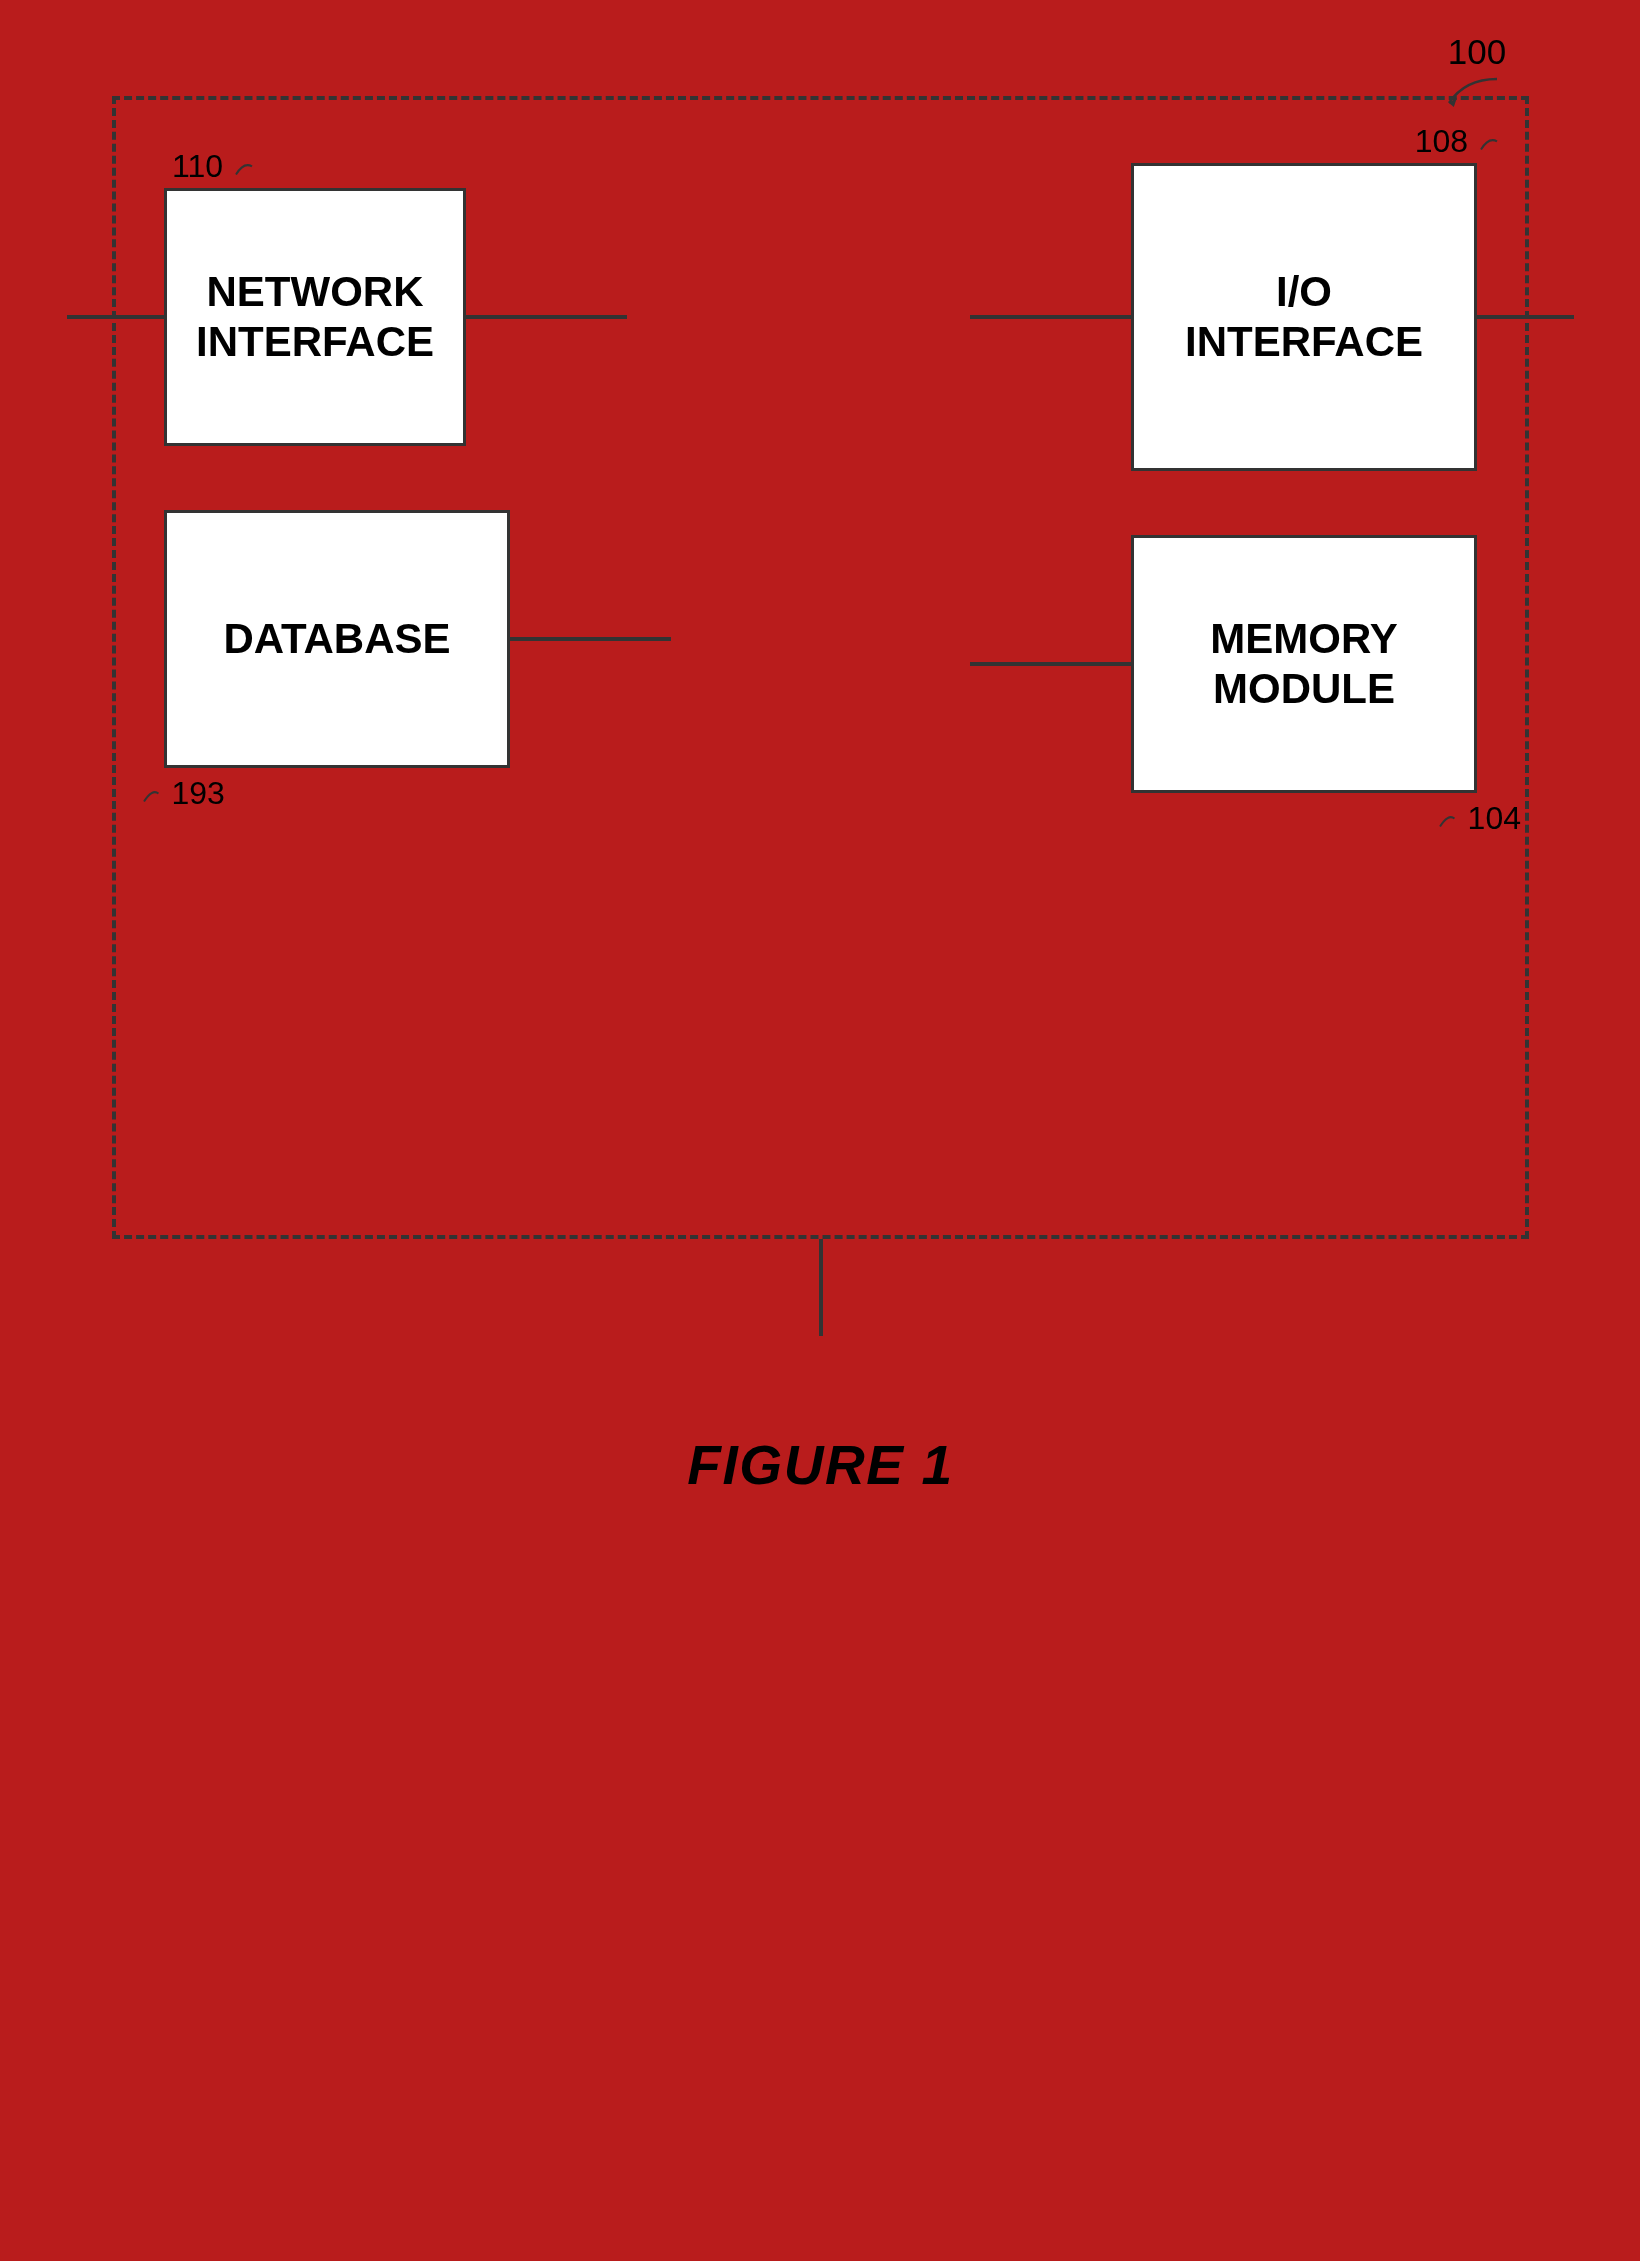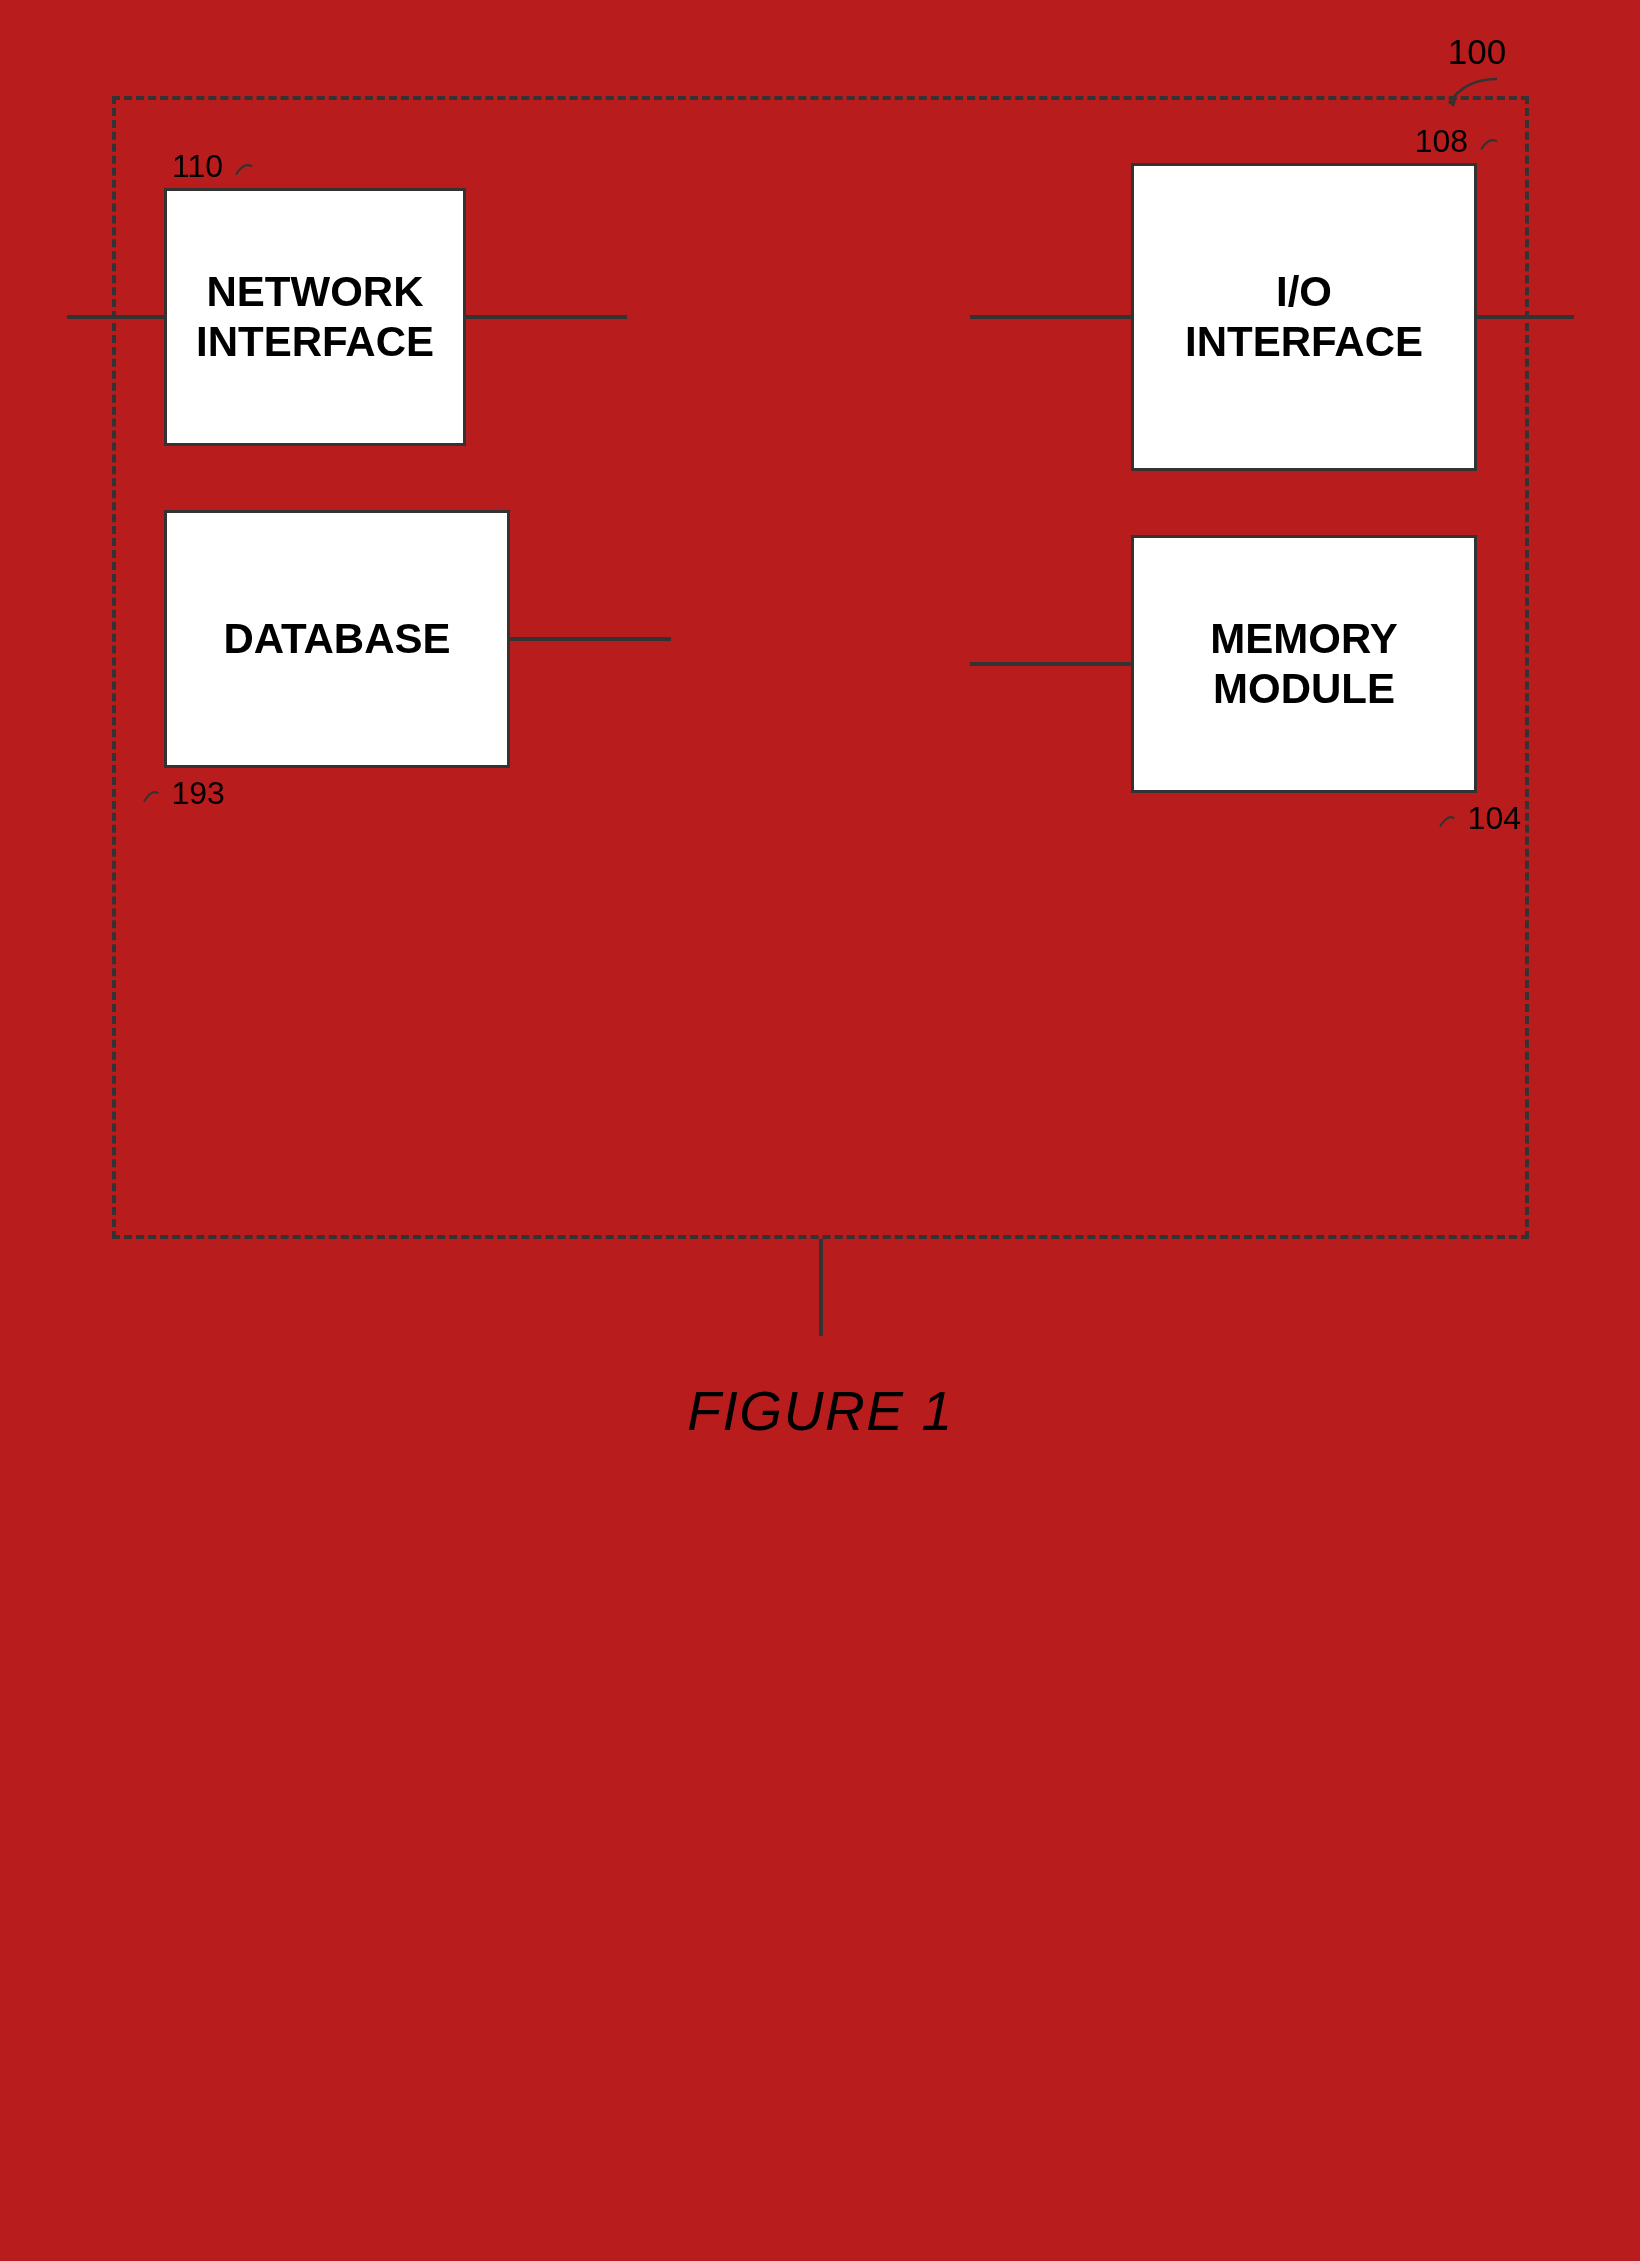--- a/index.html
+++ b/index.html
@@ -157,23 +157,23 @@
     .display-ref {
       position: absolute;
       bottom: -44px;
       right: -32px;
       font-size: 32px;
       font-family: Arial, Helvetica, sans-serif;
     }
 
     
     .figure-caption {
-      margin-top: 43px;
+      margin-top: 97px;
       font-size: 55px;
-      font-weight: normal;
+      font-weight: bold;
       font-style: italic;
       font-family: Arial, Helvetica, sans-serif;
       letter-spacing: 1.6px;
     }
 
     
     .three-col {
       display: flex;
       flex-direction: row;
       width: 100%;

